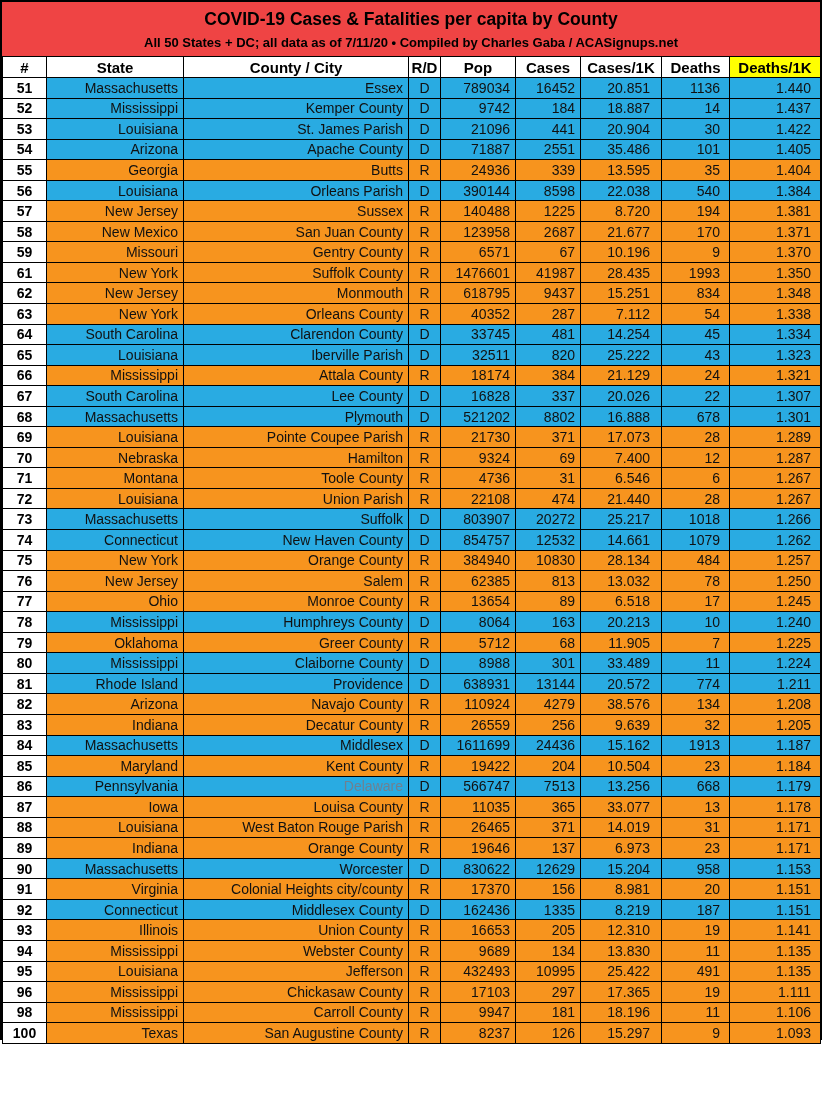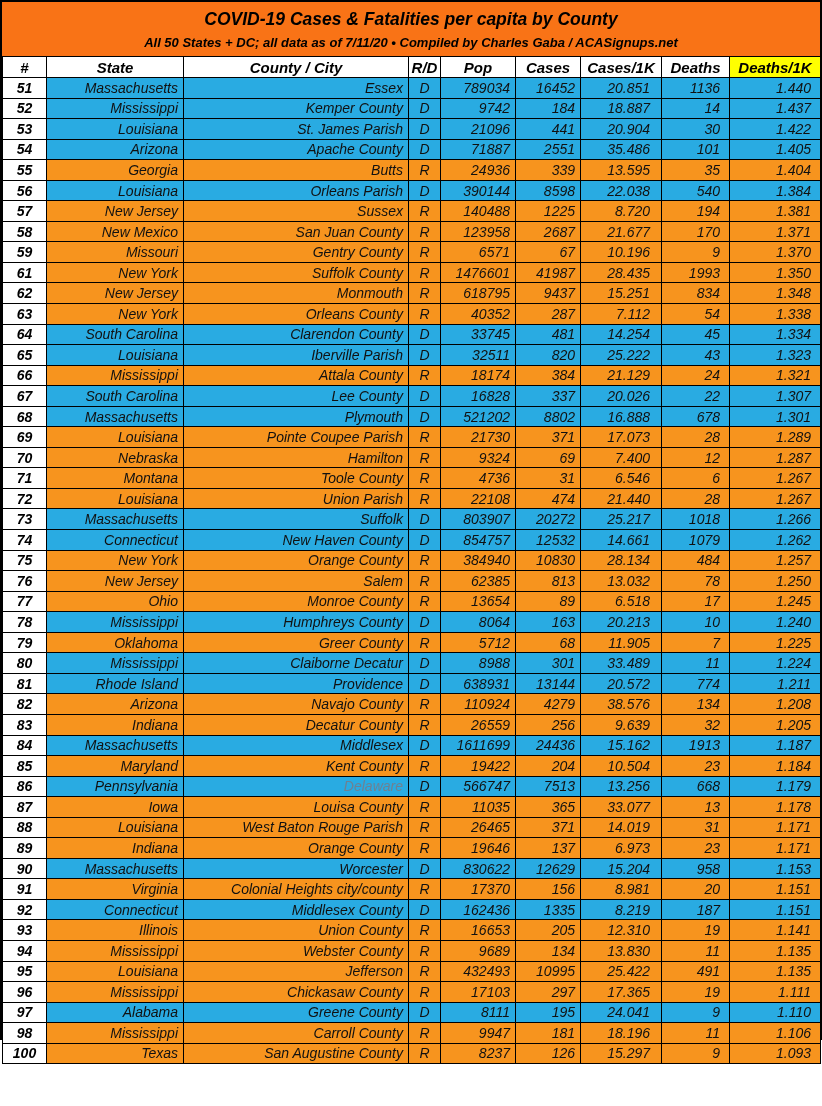--- a/index.html
+++ b/index.html
@@ -9,22 +9,21 @@
     height: 1106px;
     overflow: hidden;
     background: #ffffff;
     font-family: "Liberation Sans", sans-serif;
   }
   .sheet {
     box-sizing: border-box;
     width: 822px;
     height: 1040px;
     border: 2px solid #000;
-    background: #f97316;
-    font-style: italic;
+    background: #ef4444;
   }
   .title-block {
     box-sizing: border-box;
     height: 54px;
     padding-top: 5px;
     text-align: center;
     color: #000;
   }
   .title-line1 {
     font-size: 17.5px;
@@ -427,21 +426,21 @@
           <td class="rd">R</td>
           <td class="num">5712</td>
           <td class="num">68</td>
           <td class="c1k">11.905</td>
           <td class="deaths">7</td>
           <td class="d1k">1.225</td>
         </tr>
         <tr class="dem">
           <td class="rank">80</td>
           <td class="state">Mississippi</td>
-          <td class="county">Claiborne Decatur</td>
+          <td class="county">Claiborne County</td>
           <td class="rd">D</td>
           <td class="num">8988</td>
           <td class="num">301</td>
           <td class="c1k">33.489</td>
           <td class="deaths">11</td>
           <td class="d1k">1.224</td>
         </tr>
         <tr class="dem">
           <td class="rank">81</td>
           <td class="state">Rhode Island</td>
@@ -611,31 +610,20 @@
           <td class="rank">96</td>
           <td class="state">Mississippi</td>
           <td class="county">Chickasaw County</td>
           <td class="rd">R</td>
           <td class="num">17103</td>
           <td class="num">297</td>
           <td class="c1k">17.365</td>
           <td class="deaths">19</td>
           <td class="d1k">1.111</td>
         </tr>
-        <tr class="dem">
-          <td class="rank">97</td>
-          <td class="state">Alabama</td>
-          <td class="county">Greene County</td>
-          <td class="rd">D</td>
-          <td class="num">8111</td>
-          <td class="num">195</td>
-          <td class="c1k">24.041</td>
-          <td class="deaths">9</td>
-          <td class="d1k">1.110</td>
-        </tr>
         <tr class="rep">
           <td class="rank">98</td>
           <td class="state">Mississippi</td>
           <td class="county">Carroll County</td>
           <td class="rd">R</td>
           <td class="num">9947</td>
           <td class="num">181</td>
           <td class="c1k">18.196</td>
           <td class="deaths">11</td>
           <td class="d1k">1.106</td>

